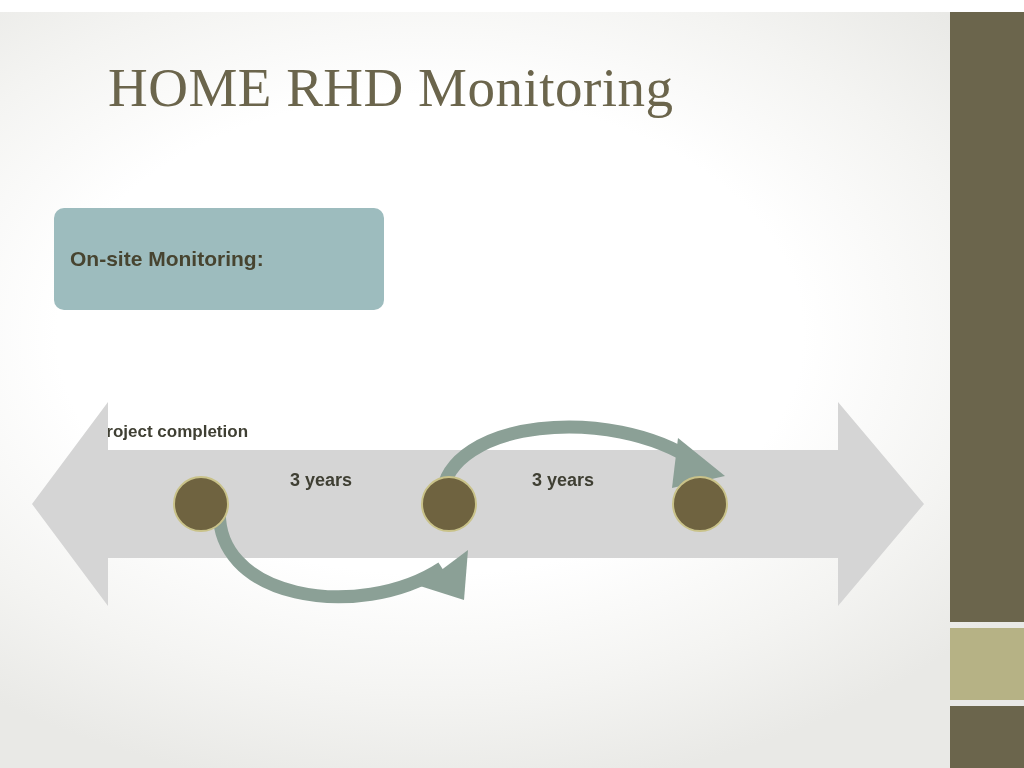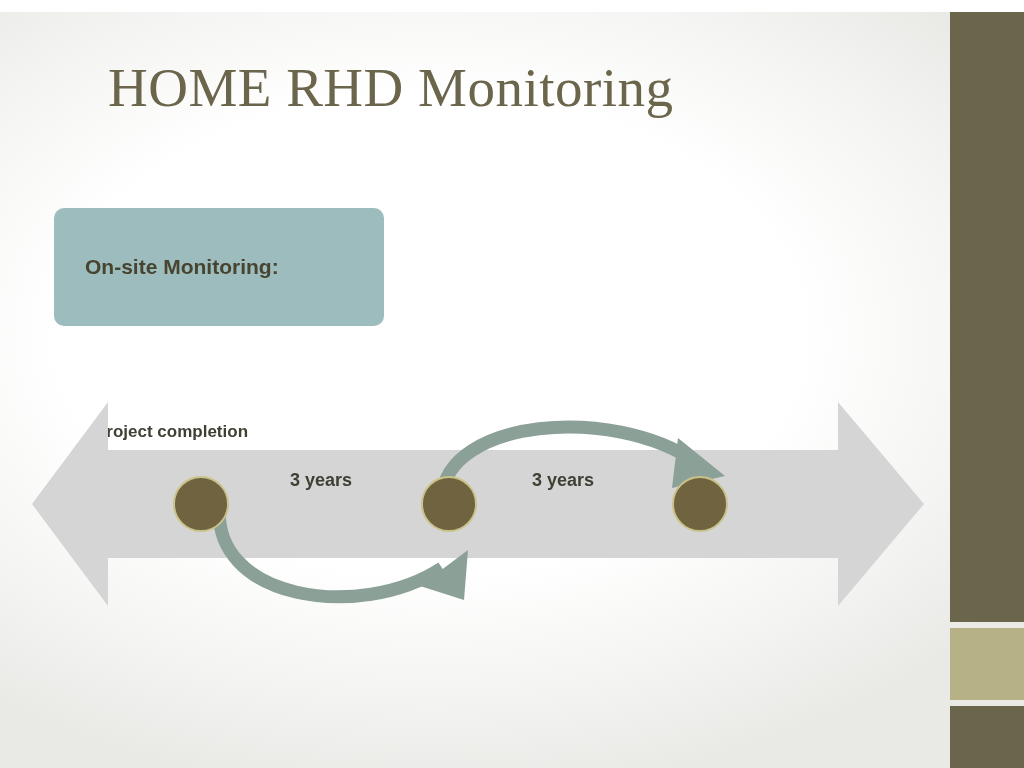--- a/index.html
+++ b/index.html
@@ -38,27 +38,27 @@
     letter-spacing: 0.5px;
     white-space: nowrap;
   }
 
   
   .callout {
     position: absolute;
     left: 54px;
     top: 196px;
     width: 330px;
-    height: 118px;
+    height: 102px;
     background: #9dbcbe;
     border-radius: 10px;
     box-sizing: border-box;
     display: flex;
     align-items: center;
-    padding-left: 31px;
+    padding-left: 16px;
   }
   .callout-text {
     font-size: 21px;
     font-weight: bold;
     color: #474430;
   }
 
   
   .project-label {
     position: absolute;

